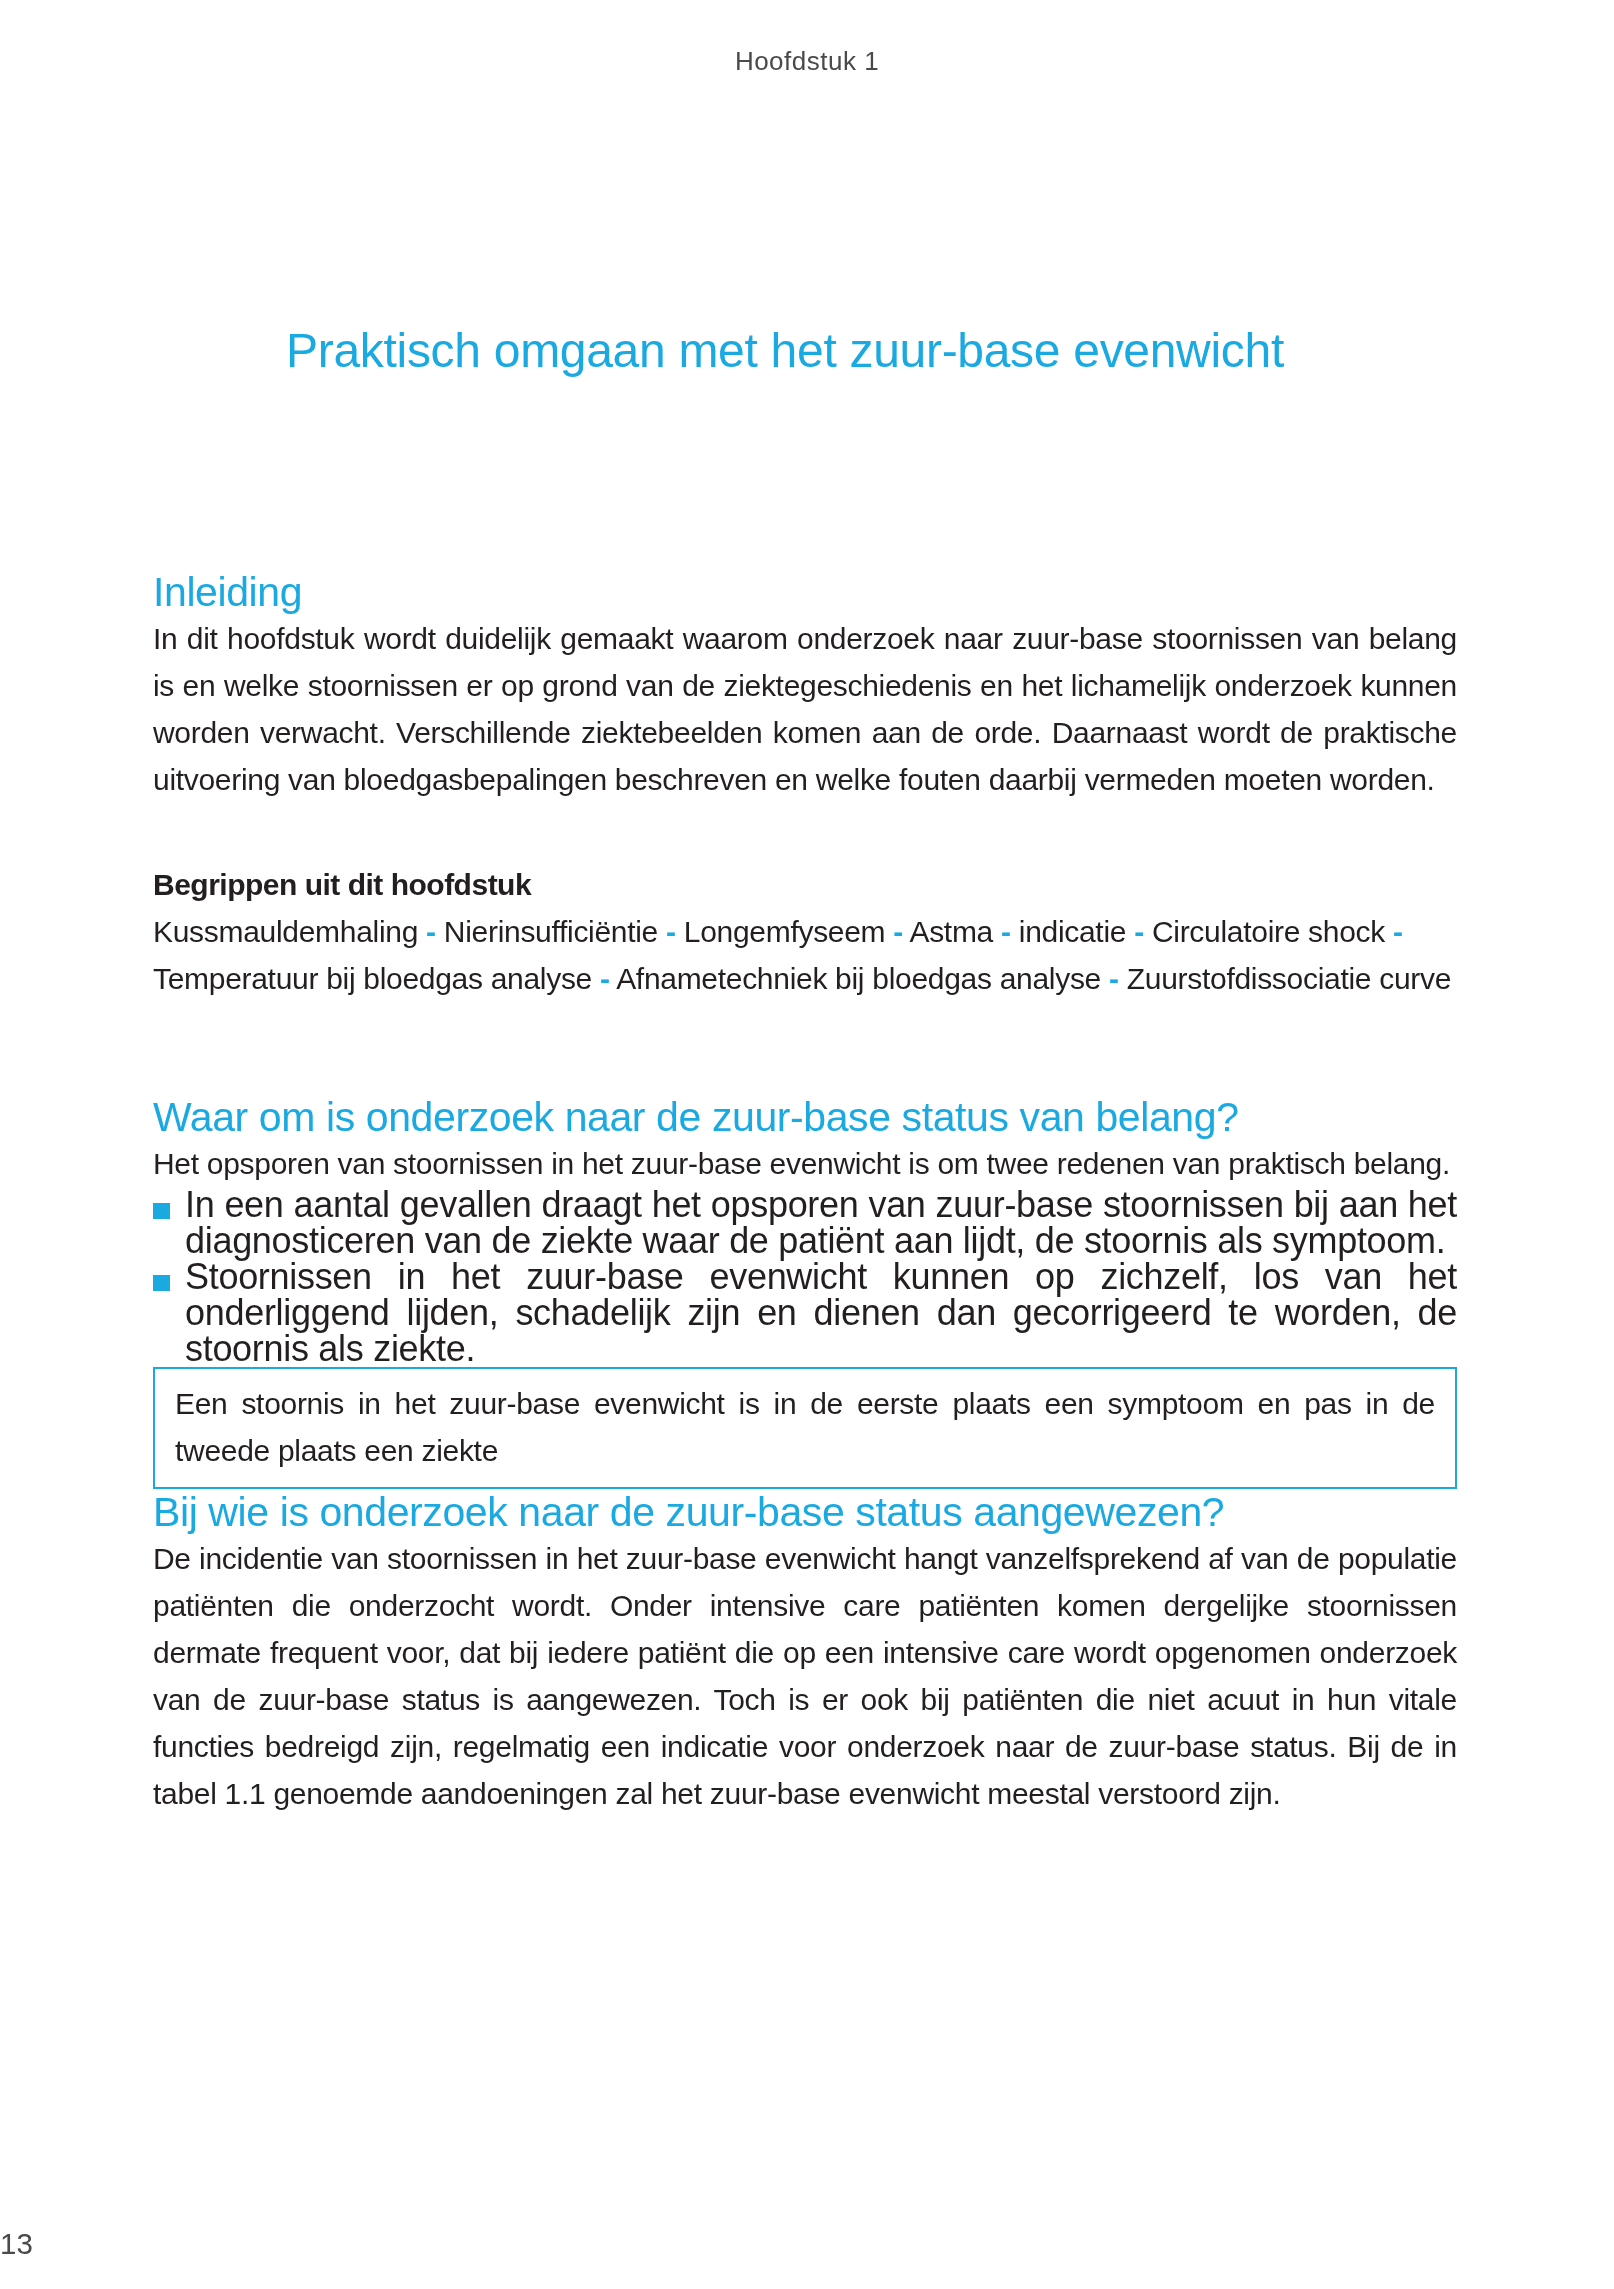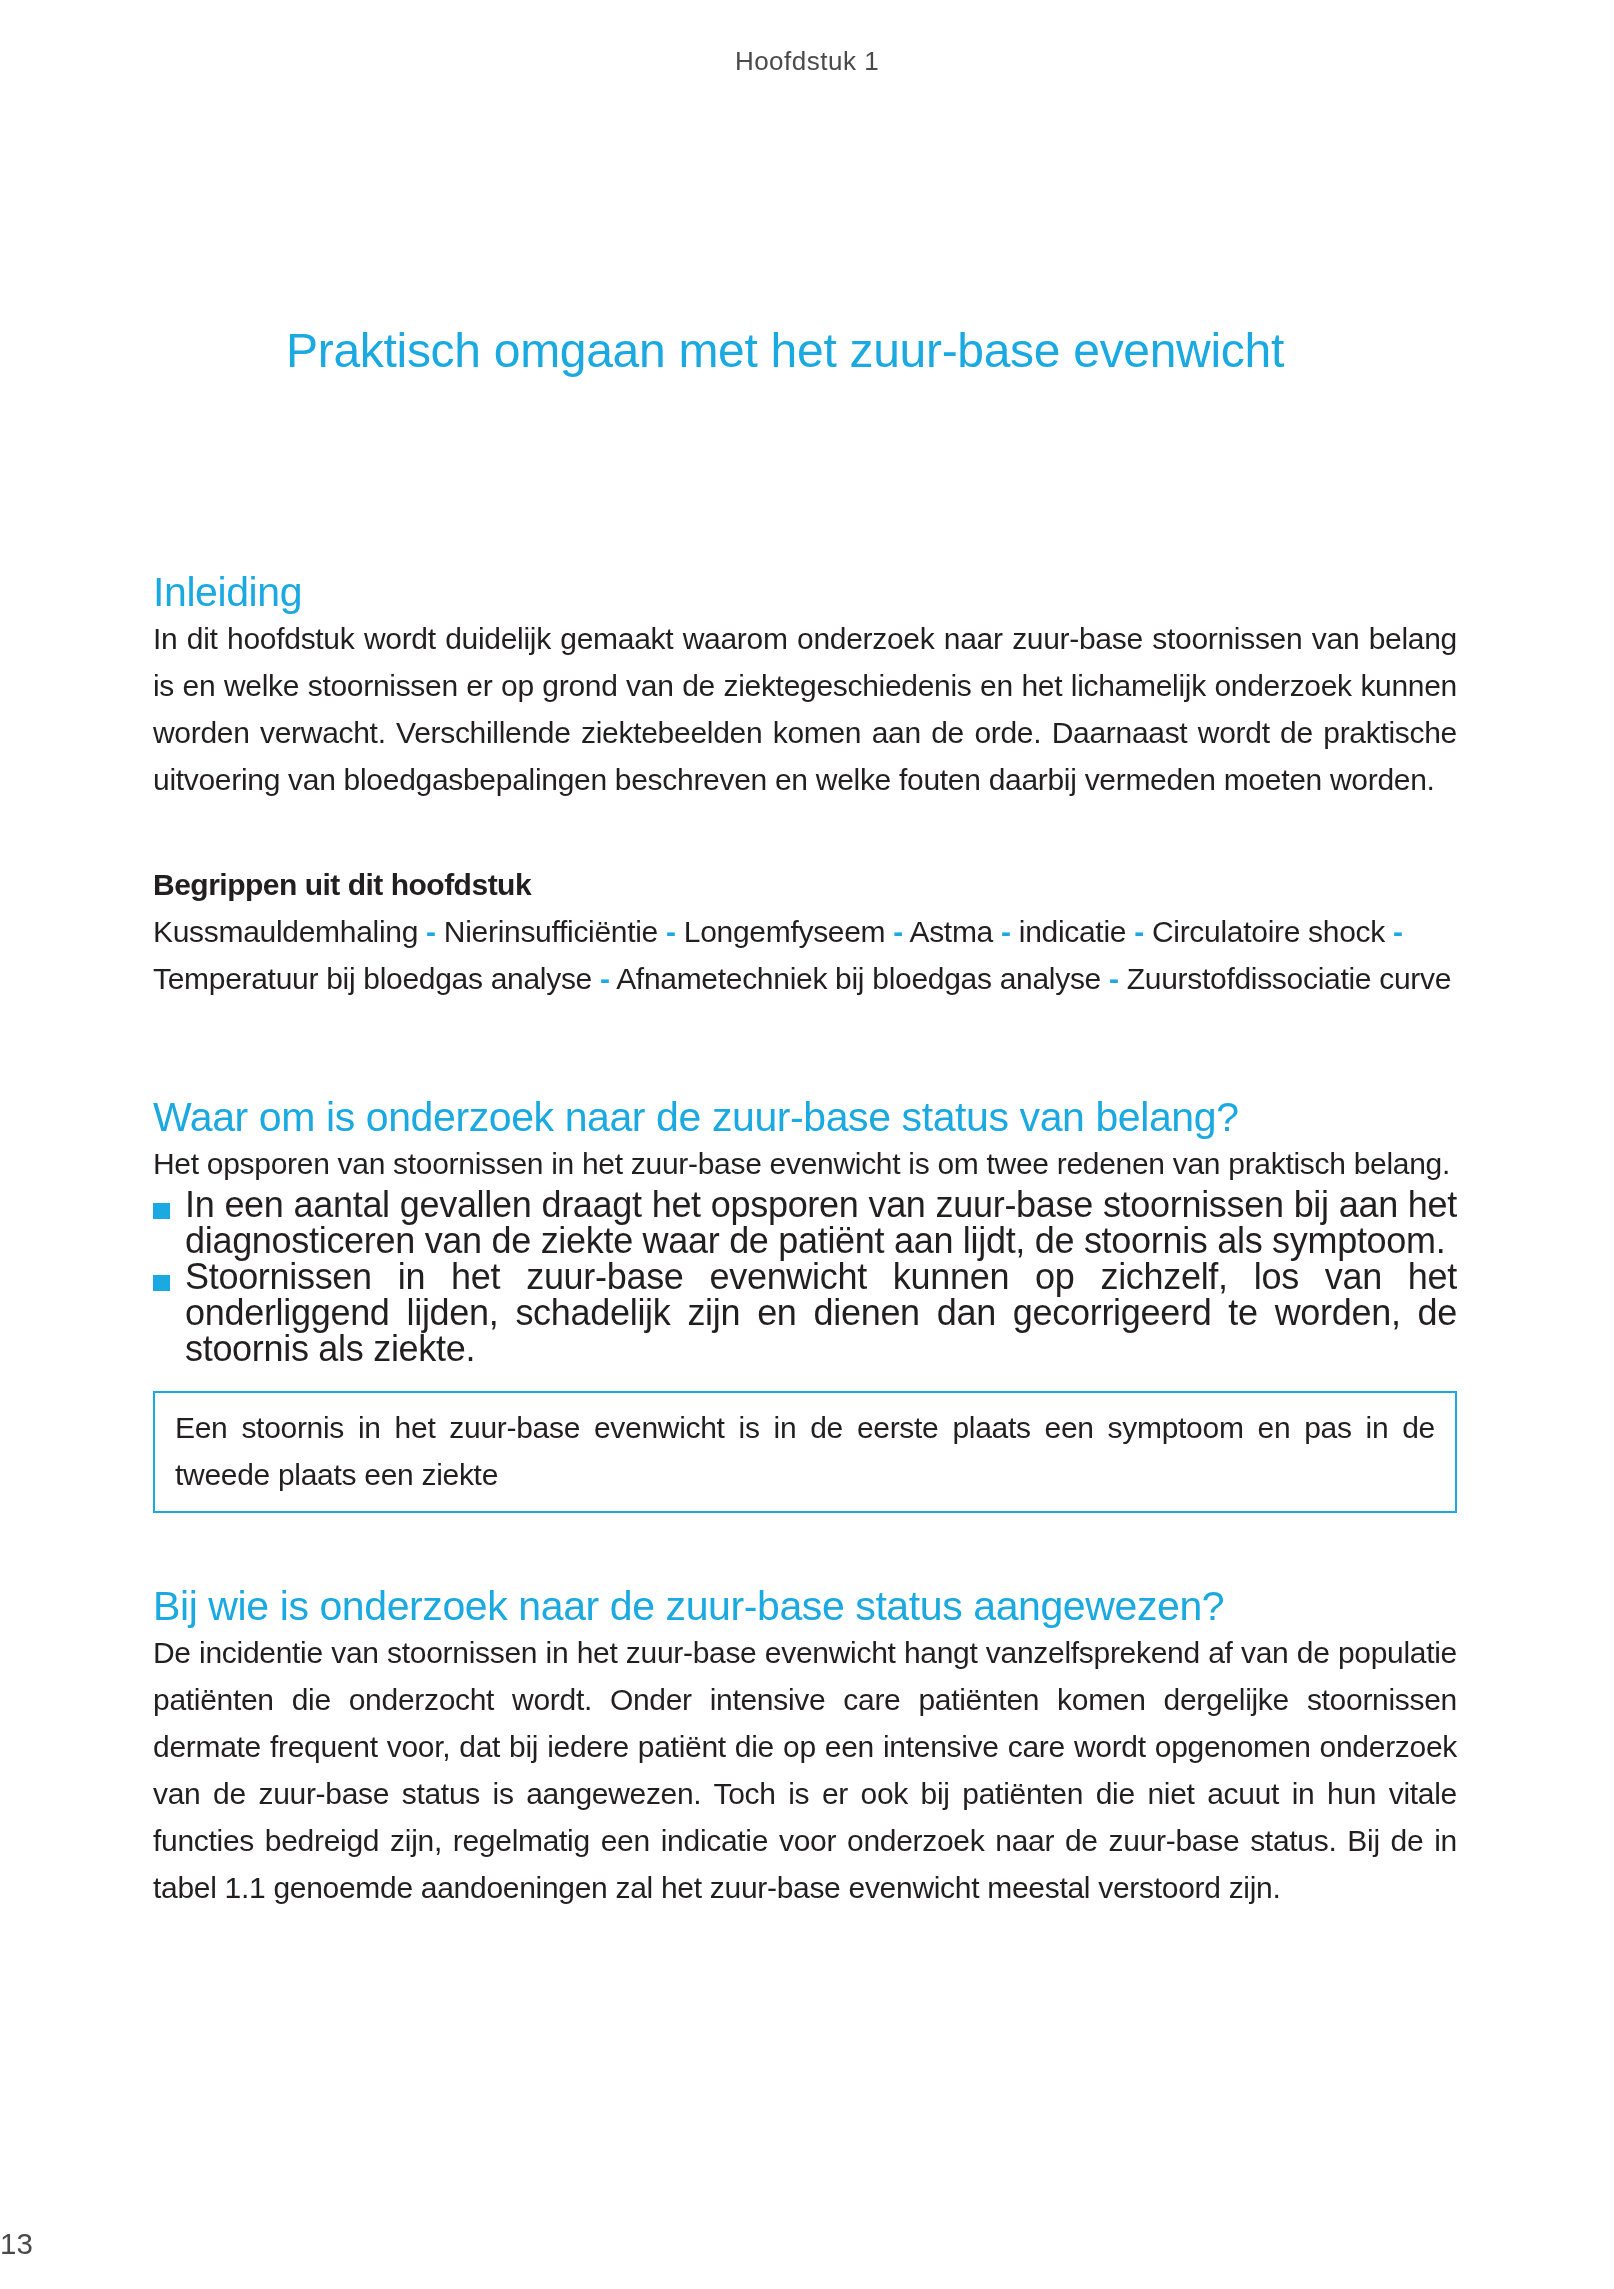--- a/index.html
+++ b/index.html
@@ -67,26 +67,26 @@
     <ul class="bullets">
       <li>
         <span class="bullet-sq"></span>
         <span>In een aantal gevallen draagt het opsporen van zuur-base stoornissen bij aan het diagnosticeren van de ziekte waar de patiënt aan lijdt, de stoornis als symptoom.</span>
       </li>
       <li>
         <span class="bullet-sq"></span>
         <span>Stoornissen in het zuur-base evenwicht kunnen op zichzelf, los van het onderliggend lijden, schadelijk zijn en dienen dan gecorrigeerd te worden, de stoornis als ziekte.</span>
       </li>
     </ul>
-    <div class="callout" style="margin-top:24px;">
+    <div class="callout" style="">
       <span>Een stoornis in het zuur-base evenwicht is in de eerste plaats een symptoom en pas in de tweede plaats een ziekte</span>
     </div>
   </section>
 
-  <section style="margin-top:70px;">
+  <section style="">
     <h2 class="h2">Bij wie is onderzoek naar de zuur-base status aangewezen?</h2>
     <p class="p">De incidentie van stoornissen in het zuur-base evenwicht hangt vanzelfsprekend af van de populatie patiënten die onderzocht wordt. Onder intensive care patiënten komen dergelijke stoornissen dermate frequent voor, dat bij iedere patiënt die op een intensive care wordt opgenomen onderzoek van de zuur-base status is aangewezen. Toch is er ook bij patiënten die niet acuut in hun vitale functies bedreigd zijn, regelmatig een indicatie voor onderzoek naar de zuur-base status. Bij de in tabel 1.1 genoemde aandoeningen zal het zuur-base evenwicht meestal verstoord zijn.</p>
   </section>
 
 </div>
 
 <div class="page-number">13</div>
 
 
 </body></html>

